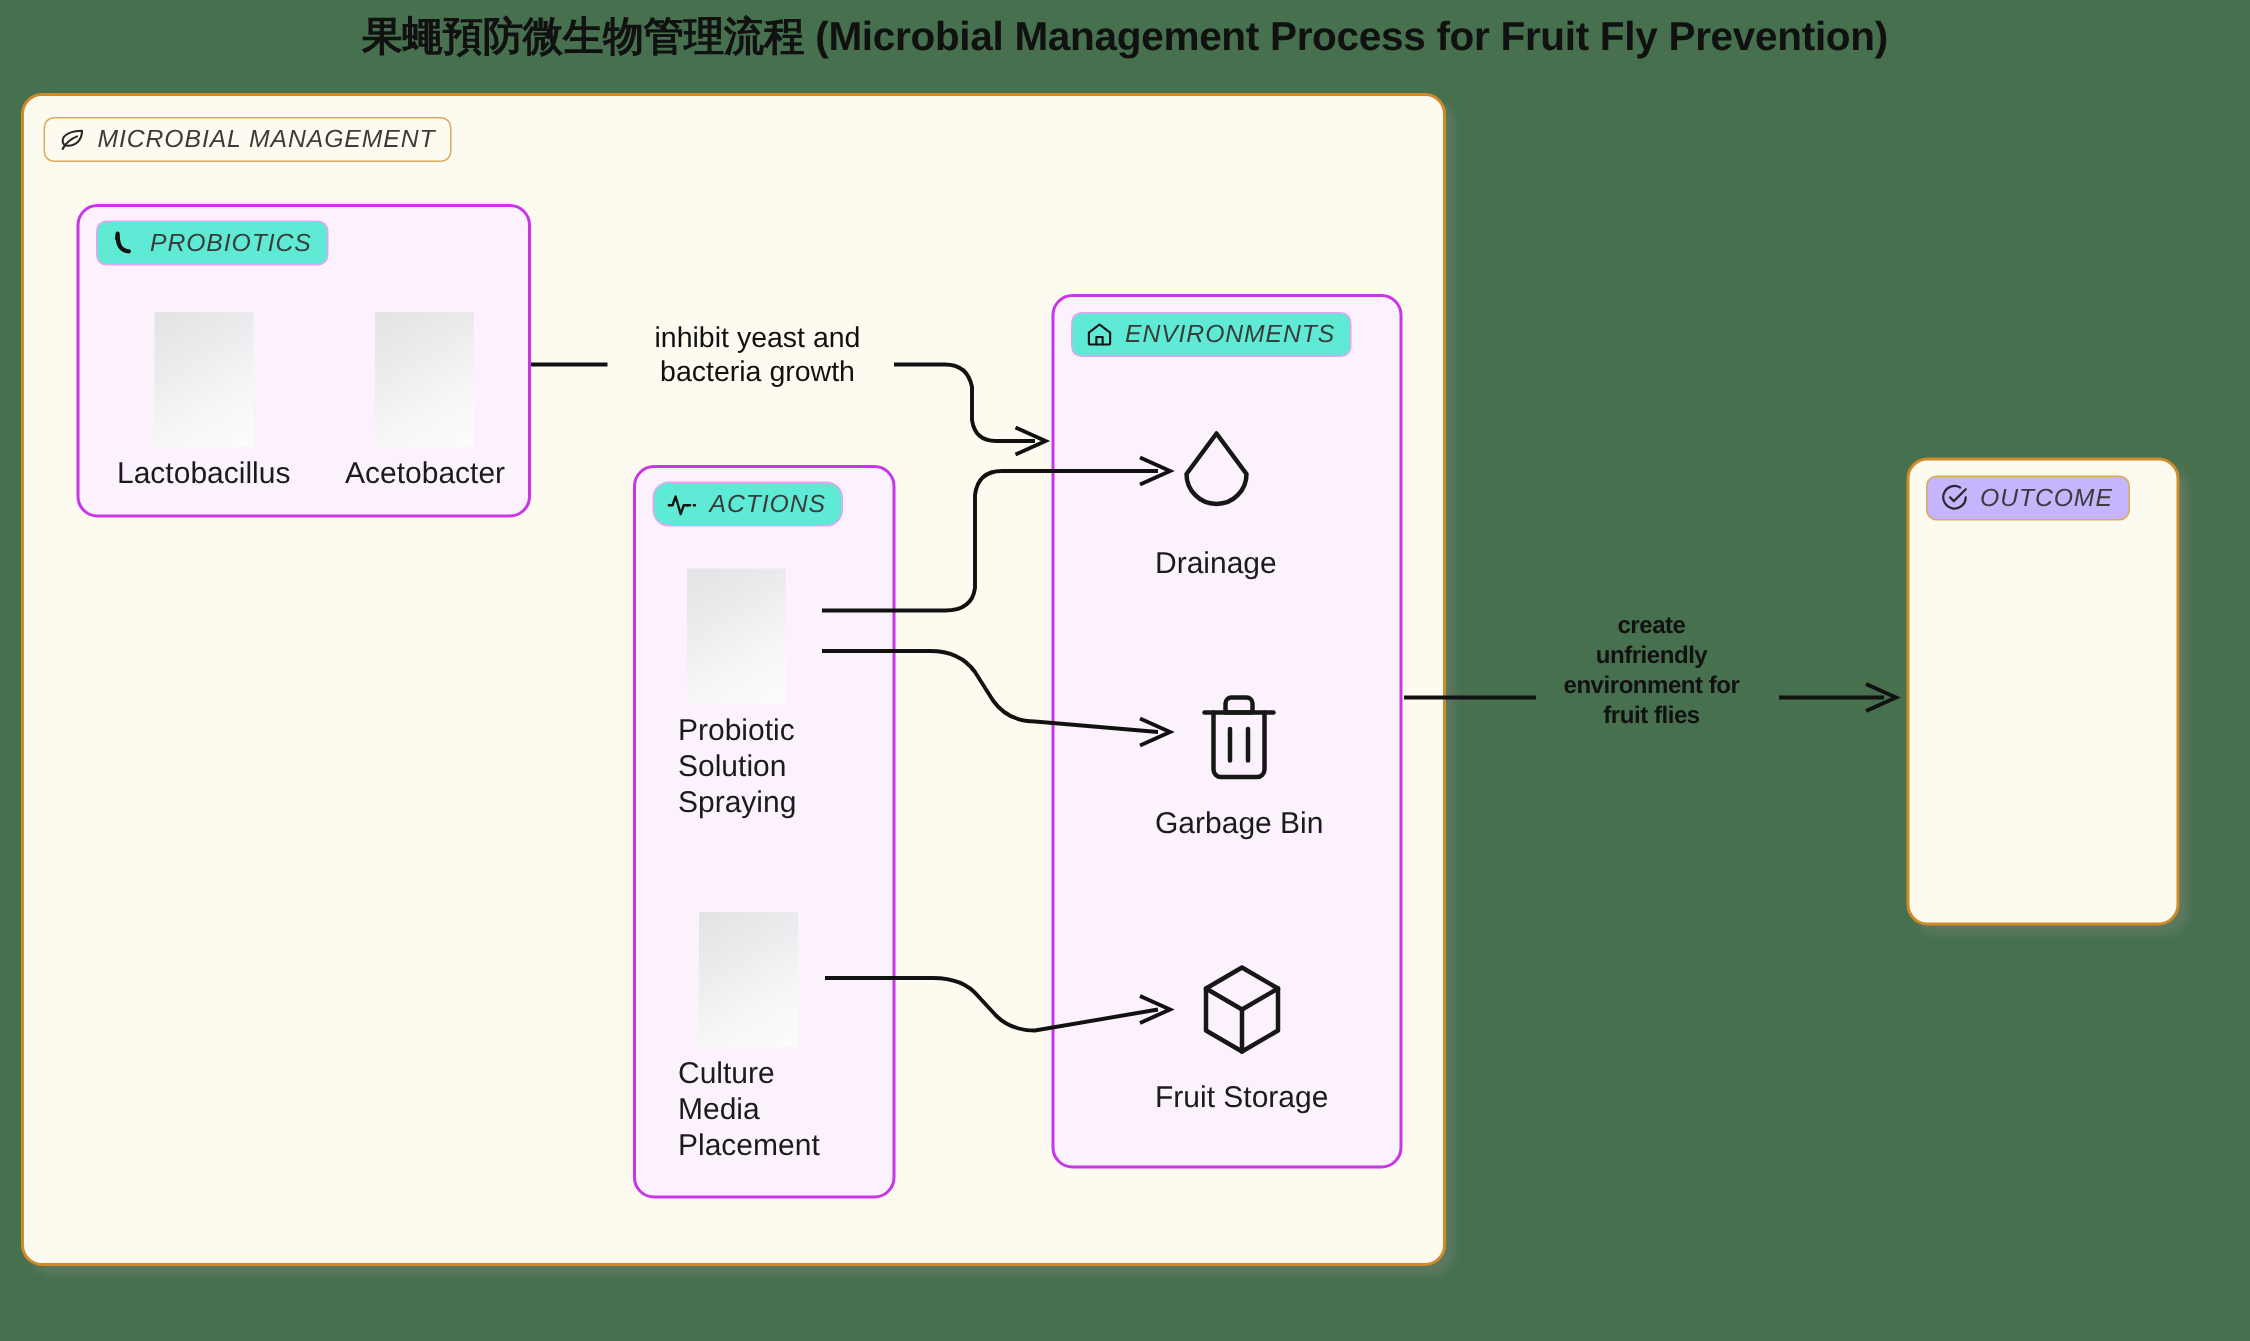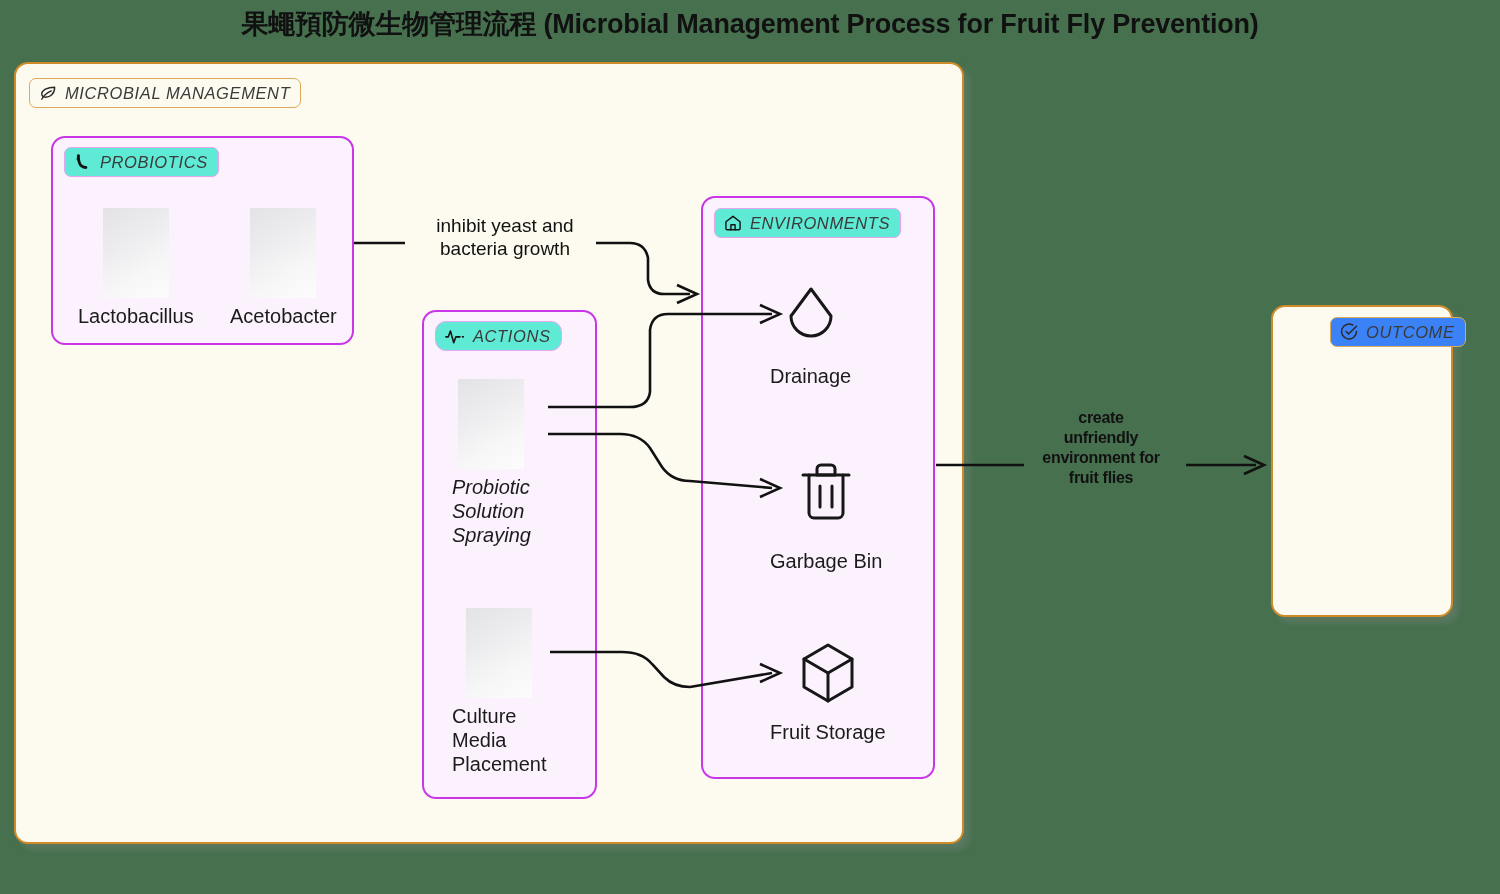--- a/index.html
+++ b/index.html
@@ -90,22 +90,22 @@
   #env-label    { left: 714px; top: 208px; }
 
   
   #out-cluster {
     left: 1271px; top: 305px; width: 182px; height: 312px;
     background: #fdfbef;
     border-color: #cf8b27;
   }
   #out-shadow { left: 1277px; top: 311px; width: 182px; height: 312px; }
   #out-label  {
-    left: 1330px; top: 317px;
-    background: #3b82f6;
+    left: 1284px; top: 317px;
+    background: #c4b5fd;
     border-color: #e0a85a;
   }
 
   
   .node {
     position: absolute;
     display: flex;
     flex-direction: column;
     align-items: center;
     z-index: 4;
@@ -123,26 +123,26 @@
     white-space: pre-line;
   }
   .icon-node svg { display: block; }
   .icon-node .node-label { margin-top: 10px; }
 
   
   #n-lacto { left: 78px; top: 208px; }
   #n-aceto { left: 230px; top: 208px; }
 
   
-  #n-spray { left: 452px; top: 379px; font-style: italic; }
+  #n-spray { left: 452px; top: 379px; }
   #n-media { left: 452px; top: 608px; }
 
   
   #n-drain { left: 770px; top: 282px; }
-  #n-bin   { left: 770px; top: 455px; gap: 12px; }
+  #n-bin   { left: 770px; top: 455px; }
   #n-store { left: 770px; top: 638px; }
 
   
   #n-out { left: 1315px; top: 372px; }
 
   
   #edges { position: absolute; left: 0; top: 0; width: 1500px; height: 894px; z-index: 3; pointer-events: none; }
   .edge-path { fill: none; stroke: #111111; stroke-width: 2.6px; }
   .edge-head { fill: none; stroke: #111111; stroke-width: 2.6px; stroke-linecap: butt; stroke-linejoin: miter; }
 

